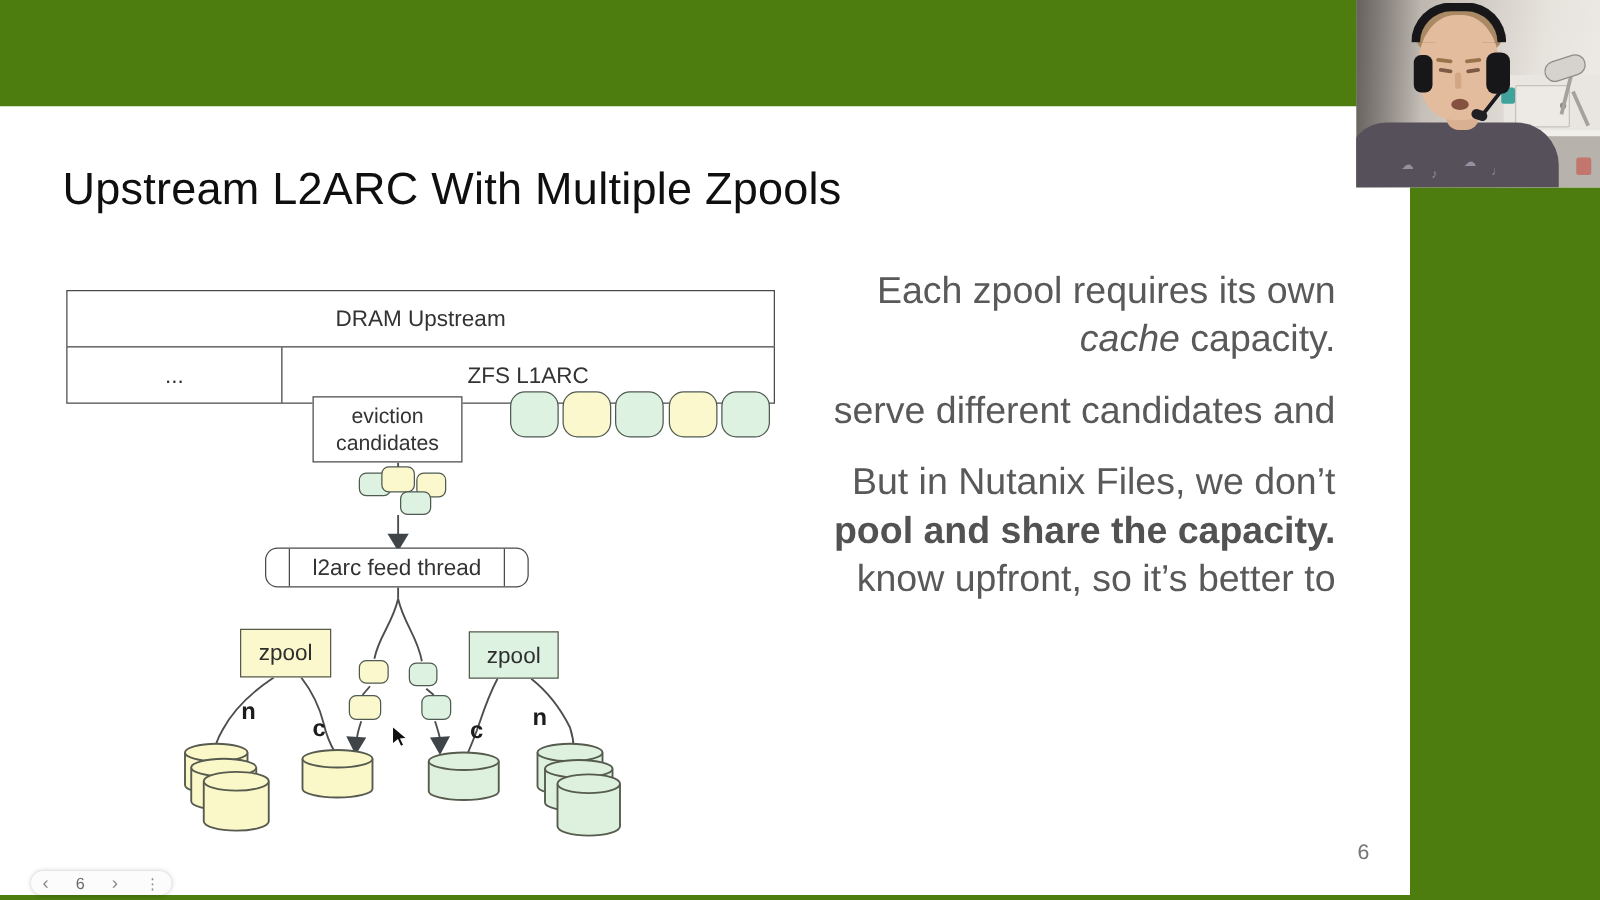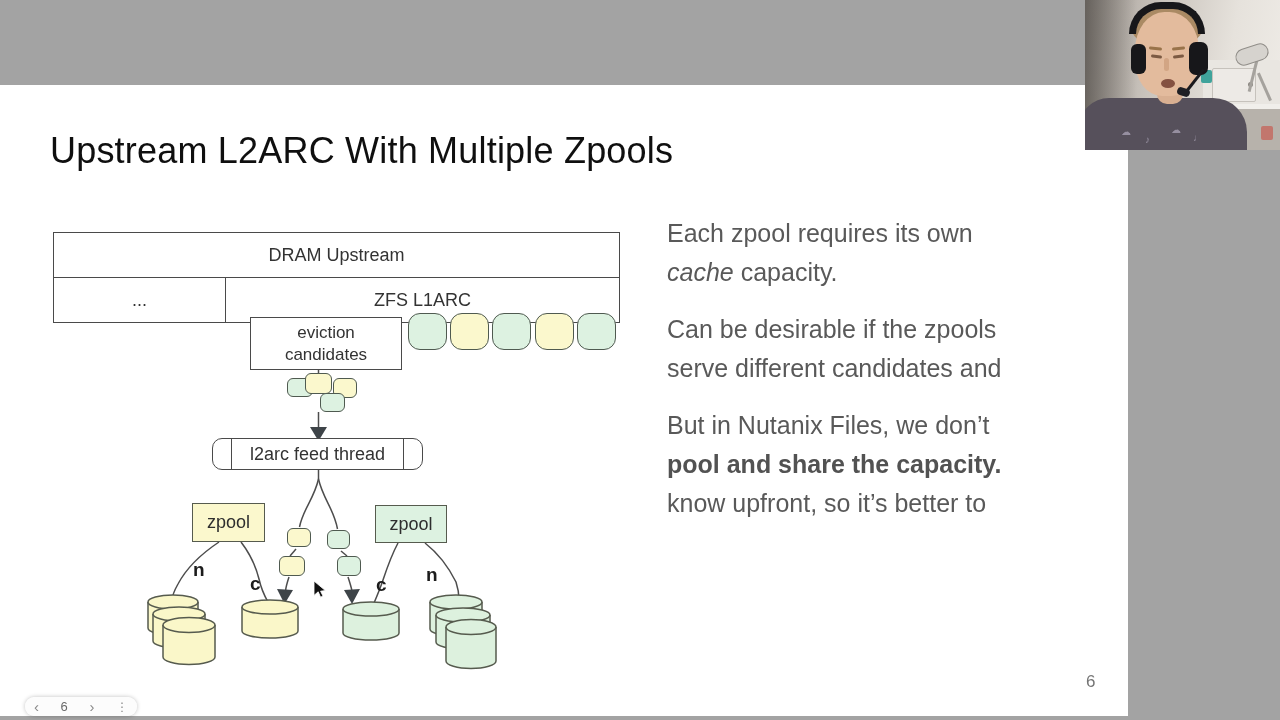--- a/index.html
+++ b/index.html
@@ -1,31 +1,31 @@
 <!DOCTYPE html>
 <html><head>
 <meta charset="utf-8">
 <style>
   html,body{margin:0;padding:0;background:#000;}
-  .stage{position:relative;width:1280px;height:720px;background:#a3a3a3;overflow:hidden;
+  .stage{position:relative;width:1280px;height:720px;background:#4d7c0f;overflow:hidden;
          font-family:"Liberation Sans",sans-serif;}
 
   
   .slide{position:absolute;left:0;top:85px;width:1128px;height:631px;background:#ffffff;}
   .slide-title{position:absolute;left:50px;top:44px;font-size:36px;line-height:44px;
                color:#0f0f0f;font-weight:400;letter-spacing:.2px;white-space:nowrap;}
 
   
   .dbox{position:absolute;box-sizing:border-box;border:1.3px solid #4a4a4a;background:#fff;
         display:flex;align-items:center;justify-content:center;text-align:center;
         color:#333;font-size:18px;}
   .dram{left:53px;top:147px;width:567px;height:46px;}
   .cell-dots{left:53px;top:192px;width:173px;height:46px;}
   .cell-l1arc{left:225px;top:192px;width:395px;height:46px;}
-  .eviction{left:250px;top:232px;width:152px;height:53px;font-size:17px;line-height:22px;z-index:3;}
+  .eviction{left:250px;top:232px;width:120px;height:53px;font-size:17px;line-height:22px;z-index:3;}
   .eviction .inner{width:110px;}
   .feed{left:212px;top:353px;width:211px;height:32px;border-radius:10px;border-width:1.5px;z-index:3;}
   .feed::before,.feed::after{content:"";position:absolute;top:0;bottom:0;width:1.4px;background:#4a4a4a;}
   .feed::before{left:18px;} .feed::after{right:18px;}
 
   .zpool{position:absolute;box-sizing:border-box;border:1.5px solid #565b4e;
          display:flex;align-items:center;justify-content:center;font-size:18px;color:#2e2e2e;z-index:3;}
   .zpool.left{left:192px;top:418px;width:73px;height:39px;background:#fbf8cd;}
   .zpool.right{left:375px;top:420px;width:72px;height:38px;background:#ddf2e1;}
 
@@ -47,21 +47,21 @@
   .chip.h3{left:327px;top:445px;width:23px;height:19px;}
   .chip.h4{left:337px;top:471px;width:24px;height:20px;}
 
   .edge-label{position:absolute;font-weight:700;font-size:19px;color:#1c1c1c;z-index:3;}
   .edge-label.ln{left:193px;top:474px;} .edge-label.lc{left:250px;top:488px;}
   .edge-label.rc{left:376px;top:489px;} .edge-label.rn{left:426px;top:479px;}
 
   .diagram-svg{position:absolute;left:0;top:0;width:1128px;height:631px;z-index:1;pointer-events:none;}
 
   
-  .bullets{position:absolute;left:667px;top:129px;color:#595959;font-size:25px;line-height:38.8px;}
+  .bullets{position:absolute;left:667px;top:129px;color:#595959;font-size:30px;line-height:38.8px;text-align:right;}
   .para{margin:0 0 18.5px 0;}
   .line{display:block;white-space:nowrap;}
   .it{font-style:italic;} .bd{font-weight:700;color:#525252;}
 
   .page-number{position:absolute;left:1086px;top:587px;font-size:17px;color:#757575;}
 
   
   .webcam{position:absolute;left:1085px;top:0;width:195px;height:150px;overflow:hidden;
           background:linear-gradient(100deg,#a39d97 0%,#c9c3bc 35%,#e6e2dc 70%,#efece7 100%);}
   .cam-shadow{position:absolute;left:0;top:0;width:52px;height:150px;
@@ -212,21 +212,20 @@
     <div class="edge-label lc">c</div>
     <div class="edge-label rc">c</div>
     <div class="edge-label rn">n</div>
 
     <div class="bullets">
       <p class="para">
         <span class="line"><span>Each zpool requires its own</span></span>
         <span class="line"><span class="it">cache</span><span> capacity.</span></span>
       </p>
       <p class="para">
-        <span class="line"><span>Can be desirable if the zpools</span></span>
         <span class="line"><span>serve different candidates and</span></span>
       </p>
       <p class="para">
         <span class="line"><span>But in Nutanix Files, we don’t</span></span>
         <span class="line"><span class="bd">pool and share the capacity.</span></span>
         <span class="line"><span>know upfront, so it’s better to</span></span>
       </p>
     </div>
 
     <div class="page-number">6</div>

